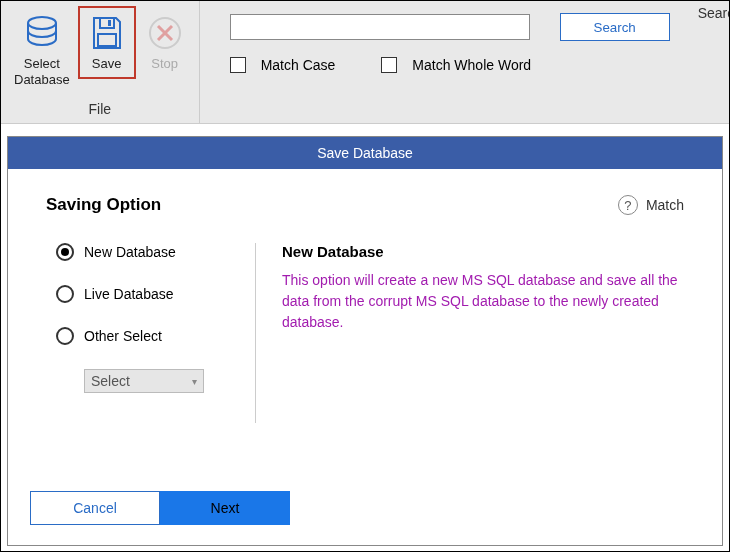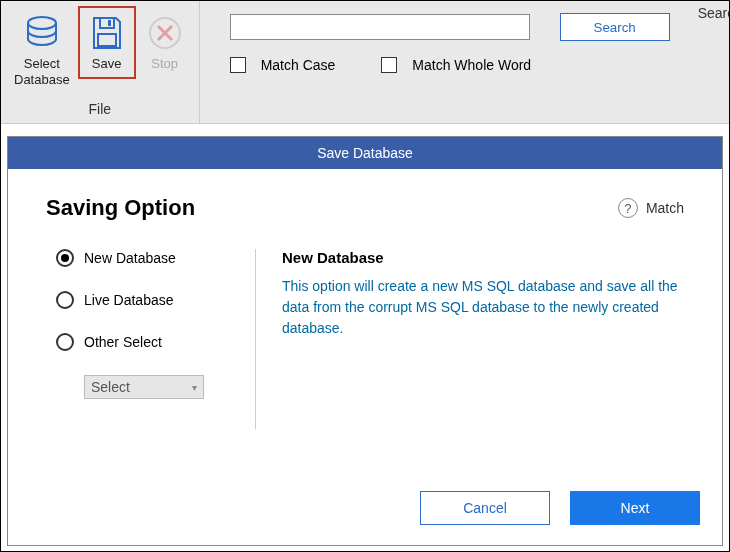--- a/index.html
+++ b/index.html
@@ -21,41 +21,41 @@
   .search-input { width: 300px; height: 26px; border: 1px solid #888; padding: 0 6px; background:#fff; }
   .search-btn { width: 110px; height: 28px; border: 1px solid #2a6cc6; background: #fff; color: #2a6cc6; cursor: pointer; }
   .search-row2 { margin-top: 16px; display:flex; gap: 46px; align-items:center; }
   .chk-wrap { display:flex; align-items:center; gap:15px; cursor:pointer; }
   .chk { width:16px; height:16px; border:1px solid #333; display:inline-block; background:#fff; }
   
   .dialog { border: 1px solid #888; margin: 12px 6px 6px; height: 410px; display:flex; flex-direction:column; background:#fff; }
   .dialog-title { background: #3a5da7; color: #fff; text-align: center; padding: 8px 0; font-size: 14px; }
   .dialog-body { flex:1; padding: 26px 38px 10px; position: relative; }
   .dialog-header-row { display:flex; justify-content:space-between; align-items:center; margin-bottom: 28px; }
-  .saving-title { font-weight: bold; font-size: 22px; }
+  .saving-title { font-weight: bold; font-size: 17px; }
   .help { display:flex; align-items:center; gap:8px; cursor:pointer; color:#333; }
   .help-circle { width:20px; height:20px; border:1px solid #888; border-radius:50%; display:flex; align-items:center; justify-content:center; font-size:13px; color:#555; }
   
   .options-row { display:flex; }
   .options-left { width: 210px; padding-left: 10px; border-right: 1px solid #ccc; min-height: 180px; }
   .radio-opt { display:flex; align-items:center; gap:10px; margin-bottom: 24px; cursor:pointer; }
   .radio-outer { width:18px; height:18px; border:2px solid #333; border-radius:50%; display:flex; align-items:center; justify-content:center; flex-shrink:0; }
   .radio-inner { width:8px; height:8px; background:#000; border-radius:50%; display:none; }
   .radio-opt.selected .radio-inner { display:block; }
   .select-box { width: 120px; height: 24px; border:1px solid #bbb; background:#e6e6e6; display:flex; align-items:center; justify-content:space-between; padding:0 6px; margin-left: 28px; color:#555; cursor:pointer; }
   .select-arrow { font-size:10px; color:#888; }
   
   .options-right { flex:1; padding-left: 26px; padding-right: 6px; }
   .right-title { font-weight: bold; font-size: 15px; margin-bottom: 10px; }
-  .right-desc { color:#0369a1; line-height:1.5; }
+  .right-desc { color:#a21caf; line-height:1.5; }
   
-  .dialog-footer { display:flex; justify-content:flex-end; gap: 20px; padding: 0 22px 20px; }
+  .dialog-footer { display:flex; padding: 0 22px 20px; }
   .btn { width: 130px; height: 34px; border:1px solid #2a6cc6; font-size:14px; cursor:pointer; }
   .btn-cancel { background:#fff; color:#2a6cc6; }
-  .btn-next { background:#1a77e8; color:#ffffff; border-color:#1a77e8; }
+  .btn-next { background:#1a77e8; color:#000000; border-color:#1a77e8; }
 </style>
 </head>
 <body>
 
 <div class="ribbon">
   <div class="ribbon-group">
     <div class="ribbon-group-row">
       <div class="ribbon-btn">
         <div class="icon-wrap">
           <svg width="38" height="38" viewBox="0 0 38 38">

